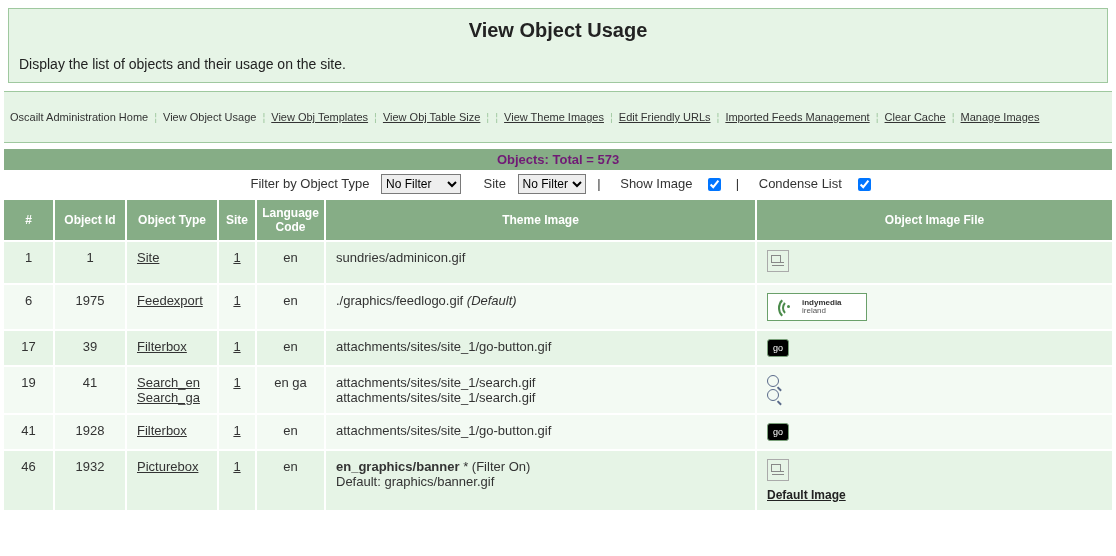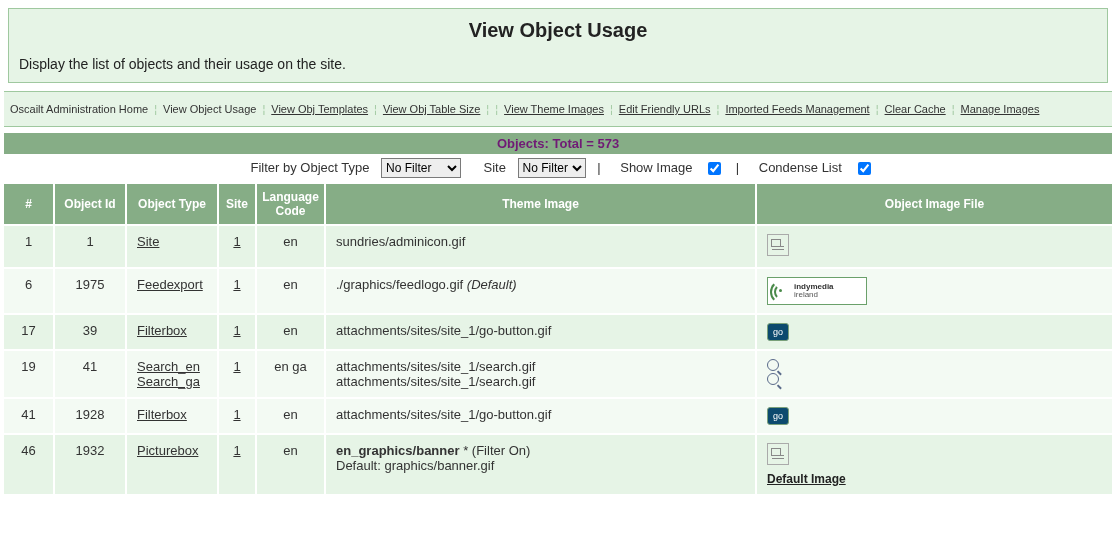--- a/index.html
+++ b/index.html
@@ -35,21 +35,21 @@
     padding: 3px 4px;
     margin: 0 4px;
     font-size: 11px;
     color: #333;
     display: flex;
     gap: 2px;
     align-items: center;
   }
   .nav-bar a {
     color: #333;
-    margin: 8px 2px;
+    margin: 16px 2px;
   }
   .nav-sep {
     color: #9fc89f;
     margin: 0 2px;
   }
   .objects-bar {
     background: #86ad86;
     color: #701a75;
     font-weight: bold;
     text-align: center;
@@ -108,21 +108,21 @@
   .col-theme { }
   .col-imgfile { width: 356px; }
   td.center { text-align: center; }
   a.link { color: #333; text-decoration: underline; }
   .indymedia-logo {
     width: 100px; height: 28px;
     border: 1px solid #6aa06a;
     background: #fff;
     display: inline-flex;
     align-items: center;
-    padding: 1px 2px;
+    padding: 1px 10px;
     gap: 2px;
   }
   .radio-arc {
     width: 22px; height: 22px; position: relative;
   }
   .radio-arc::before, .radio-arc::after {
     content: '';
     position: absolute;
     border: 2px solid #4a8a4a;
     border-radius: 50%;
@@ -133,21 +133,21 @@
   .radio-arc::before { width: 20px; height: 20px; left: 0; top: 0; }
   .radio-arc::after { width: 12px; height: 12px; left: 4px; top: 4px; }
   .radio-dot { position: absolute; width: 3px; height: 3px; background: #4a8a4a; border-radius: 50%; left: 9px; top: 9px; }
   .indymedia-text { font-size: 8px; line-height: 8px; color: #555; }
   .indymedia-text b { color: #333; }
   .go-btn {
     display: inline-flex;
     align-items: center;
     justify-content: center;
     width: 22px; height: 18px;
-    background: #0c4a6e;
+    background: #000000;
     color: #fff;
     font-size: 9px;
     border: 1px solid #7aa07a;
     border-radius: 3px;
   }
   .magnify {
     display: block;
     width: 12px; height: 12px;
     border: 1.5px solid #5a6a8a;
     border-radius: 50%;

